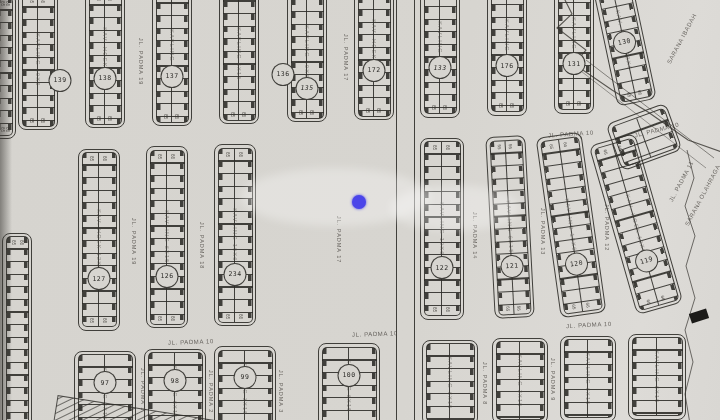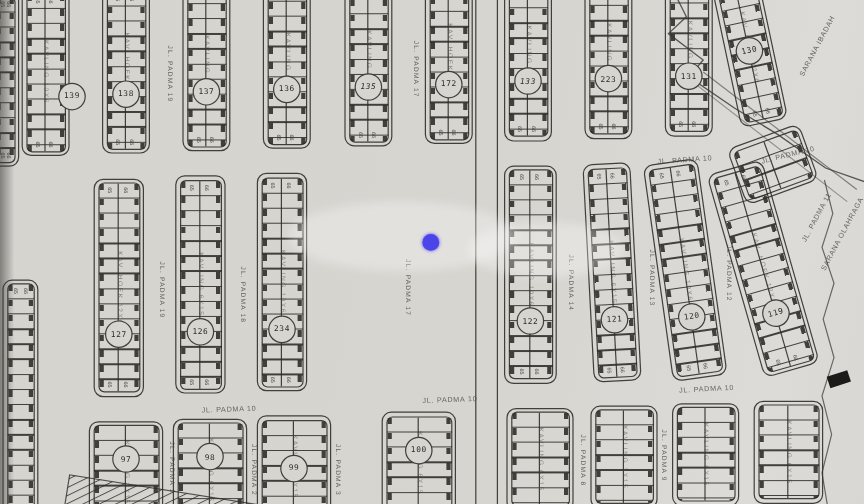--- a/index.html
+++ b/index.html
@@ -86,29 +86,29 @@
     <div class="strip" style="left: 152px; top: -13.712px; width: 40px; height: 140px;">
       <div class="si">
         <div class="circle" style="top: 74px;">137</div>
         <div class="type">KAVLING 10X6</div>
         <div class="mark" style="left: 20%; bottom: 3px;">65</div>
         <div class="mark" style="left: 58%; bottom: 3px;">66</div>
       </div>
     </div>
     <div class="strip" style="left: 219px; top: -15.789px; width: 40px; height: 140px;">
       <div class="si">
-        <div class="circle" style="top: 74px;">136</div>
+        <div class="circle" style="top: 74px; margin-left: 44px;">136</div>
         <div class="type">KAVLING 6X15</div>
         <div class="mark" style="left: 20%; bottom: 3px;">65</div>
         <div class="mark" style="left: 58%; bottom: 3px;">66</div>
       </div>
     </div>
     <div class="strip" style="left: 287px; top: -17.897px; width: 40px; height: 140px;">
       <div class="si">
-        <div class="circle" style="top: 74px; font-style: italic;">135</div>
+        <div class="circle" style="top: 90px; font-style: italic;">135</div>
         <div class="type">KAVLING 10X6</div>
         <div class="mark" style="left: 20%; bottom: 3px;">65</div>
         <div class="mark" style="left: 58%; bottom: 3px;">66</div>
       </div>
     </div>
     <div class="strip" style="left: 354px; top: -19.974px; width: 40px; height: 140px;">
       <div class="si">
         <div class="circle" style="top: 74px;">172</div>
         <div class="type">KAV. HOEK 12X6</div>
         <div class="mark" style="left: 20%; bottom: 3px;">65</div>
@@ -118,21 +118,21 @@
     <div class="strip" style="left: 420px; top: -22.02px; width: 40px; height: 140px;">
       <div class="si">
         <div class="circle" style="top: 74px; font-style: italic;">133</div>
         <div class="type">KAVLING 10X6</div>
         <div class="mark" style="left: 20%; bottom: 3px;">65</div>
         <div class="mark" style="left: 58%; bottom: 3px;">66</div>
       </div>
     </div>
     <div class="strip" style="left: 487px; top: -24.097px; width: 40px; height: 140px;">
       <div class="si">
-        <div class="circle" style="top: 74px;">223</div>
+        <div class="circle" style="top: 74px;">176</div>
         <div class="type">KAVLING 6X15</div>
         <div class="mark" style="left: 20%; bottom: 3px;">65</div>
         <div class="mark" style="left: 58%; bottom: 3px;">66</div>
       </div>
     </div>
     <div class="strip" style="left: 554px; top: -26.174px; width: 40px; height: 140px;">
       <div class="si">
         <div class="circle" style="top: 74px;">131</div>
         <div class="type">KAVLING 10X6</div>
         <div class="mark" style="left: 20%; bottom: 3px;">65</div>
@@ -227,21 +227,21 @@
       </div>
     </div>
     <div class="strip" style="left: 144px; top: 348.536px; width: 62px; height: 86px;">
       <div class="si">
         <div class="circle" style="top: 16px;">98</div>
         <div class="type">KAVLING 6X15</div>
       </div>
     </div>
     <div class="strip" style="left: 214px; top: 346.366px; width: 62px; height: 86px;">
       <div class="si">
-        <div class="circle" style="top: 28px;">99</div>
+        <div class="circle" style="top: 15px;">99</div>
         <div class="type">KAVLING 3X15</div>
       </div>
     </div>
     <div class="strip" style="left: 318px; top: 343.142px; width: 62px; height: 86px;">
       <div class="si">
         <div class="circle" style="top: 16px;">100</div>
         <div class="type">KAVLING 6X15</div>
       </div>
     </div>
     <div class="strip" style="left: 422px; top: 339.918px; width: 56px; height: 86px;">

